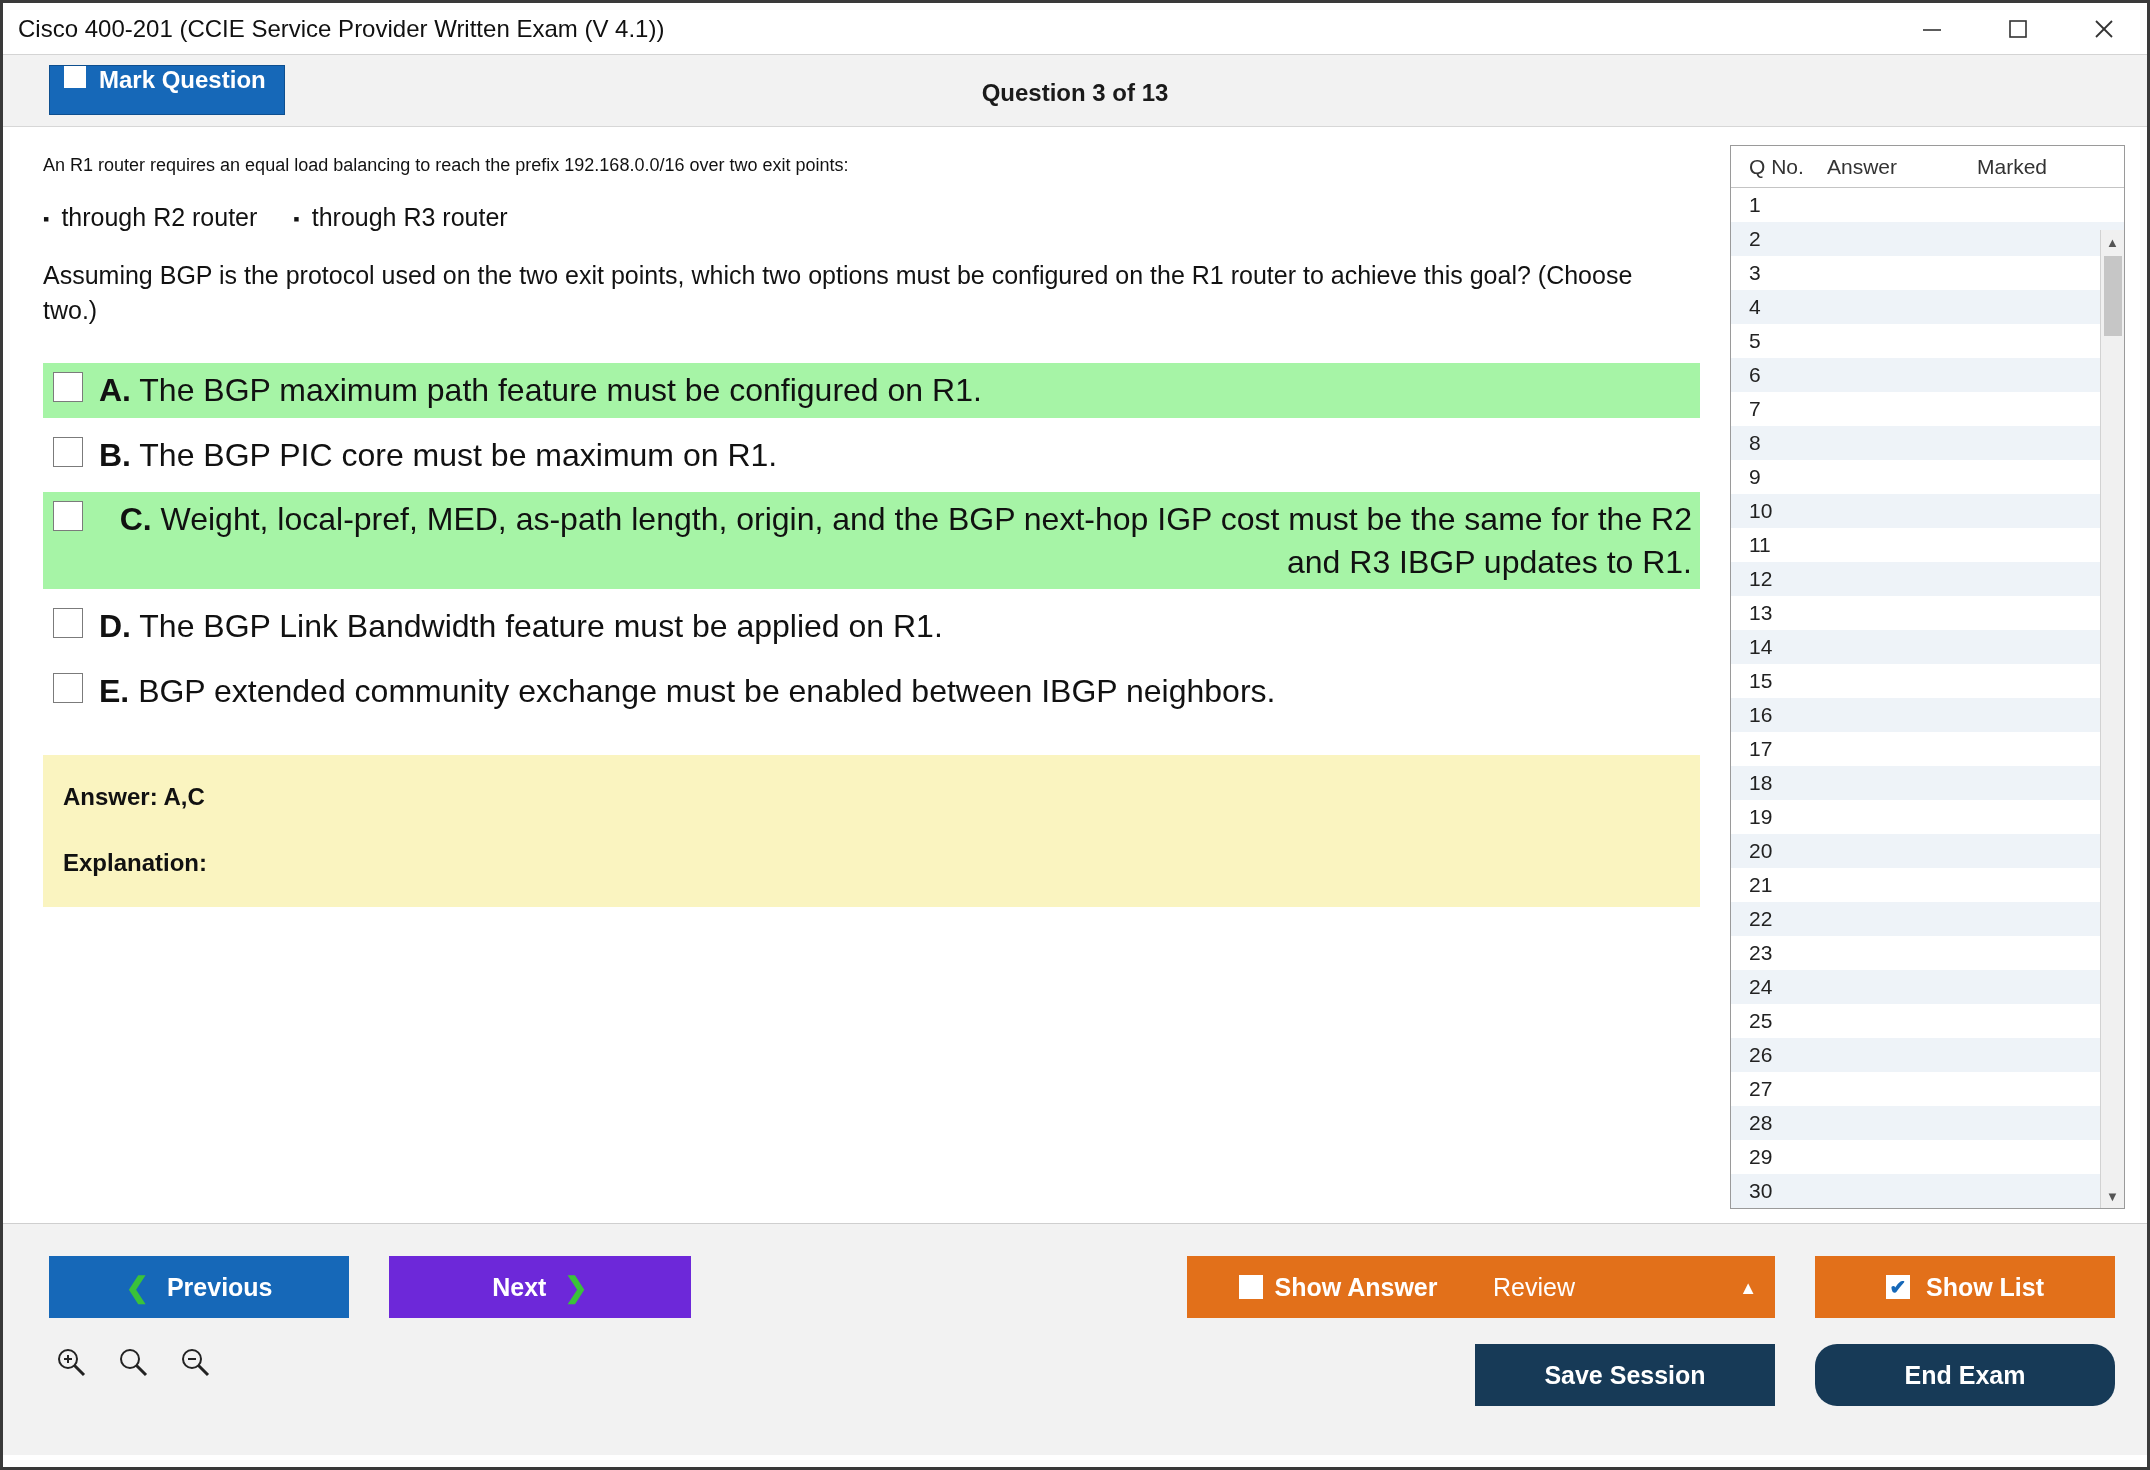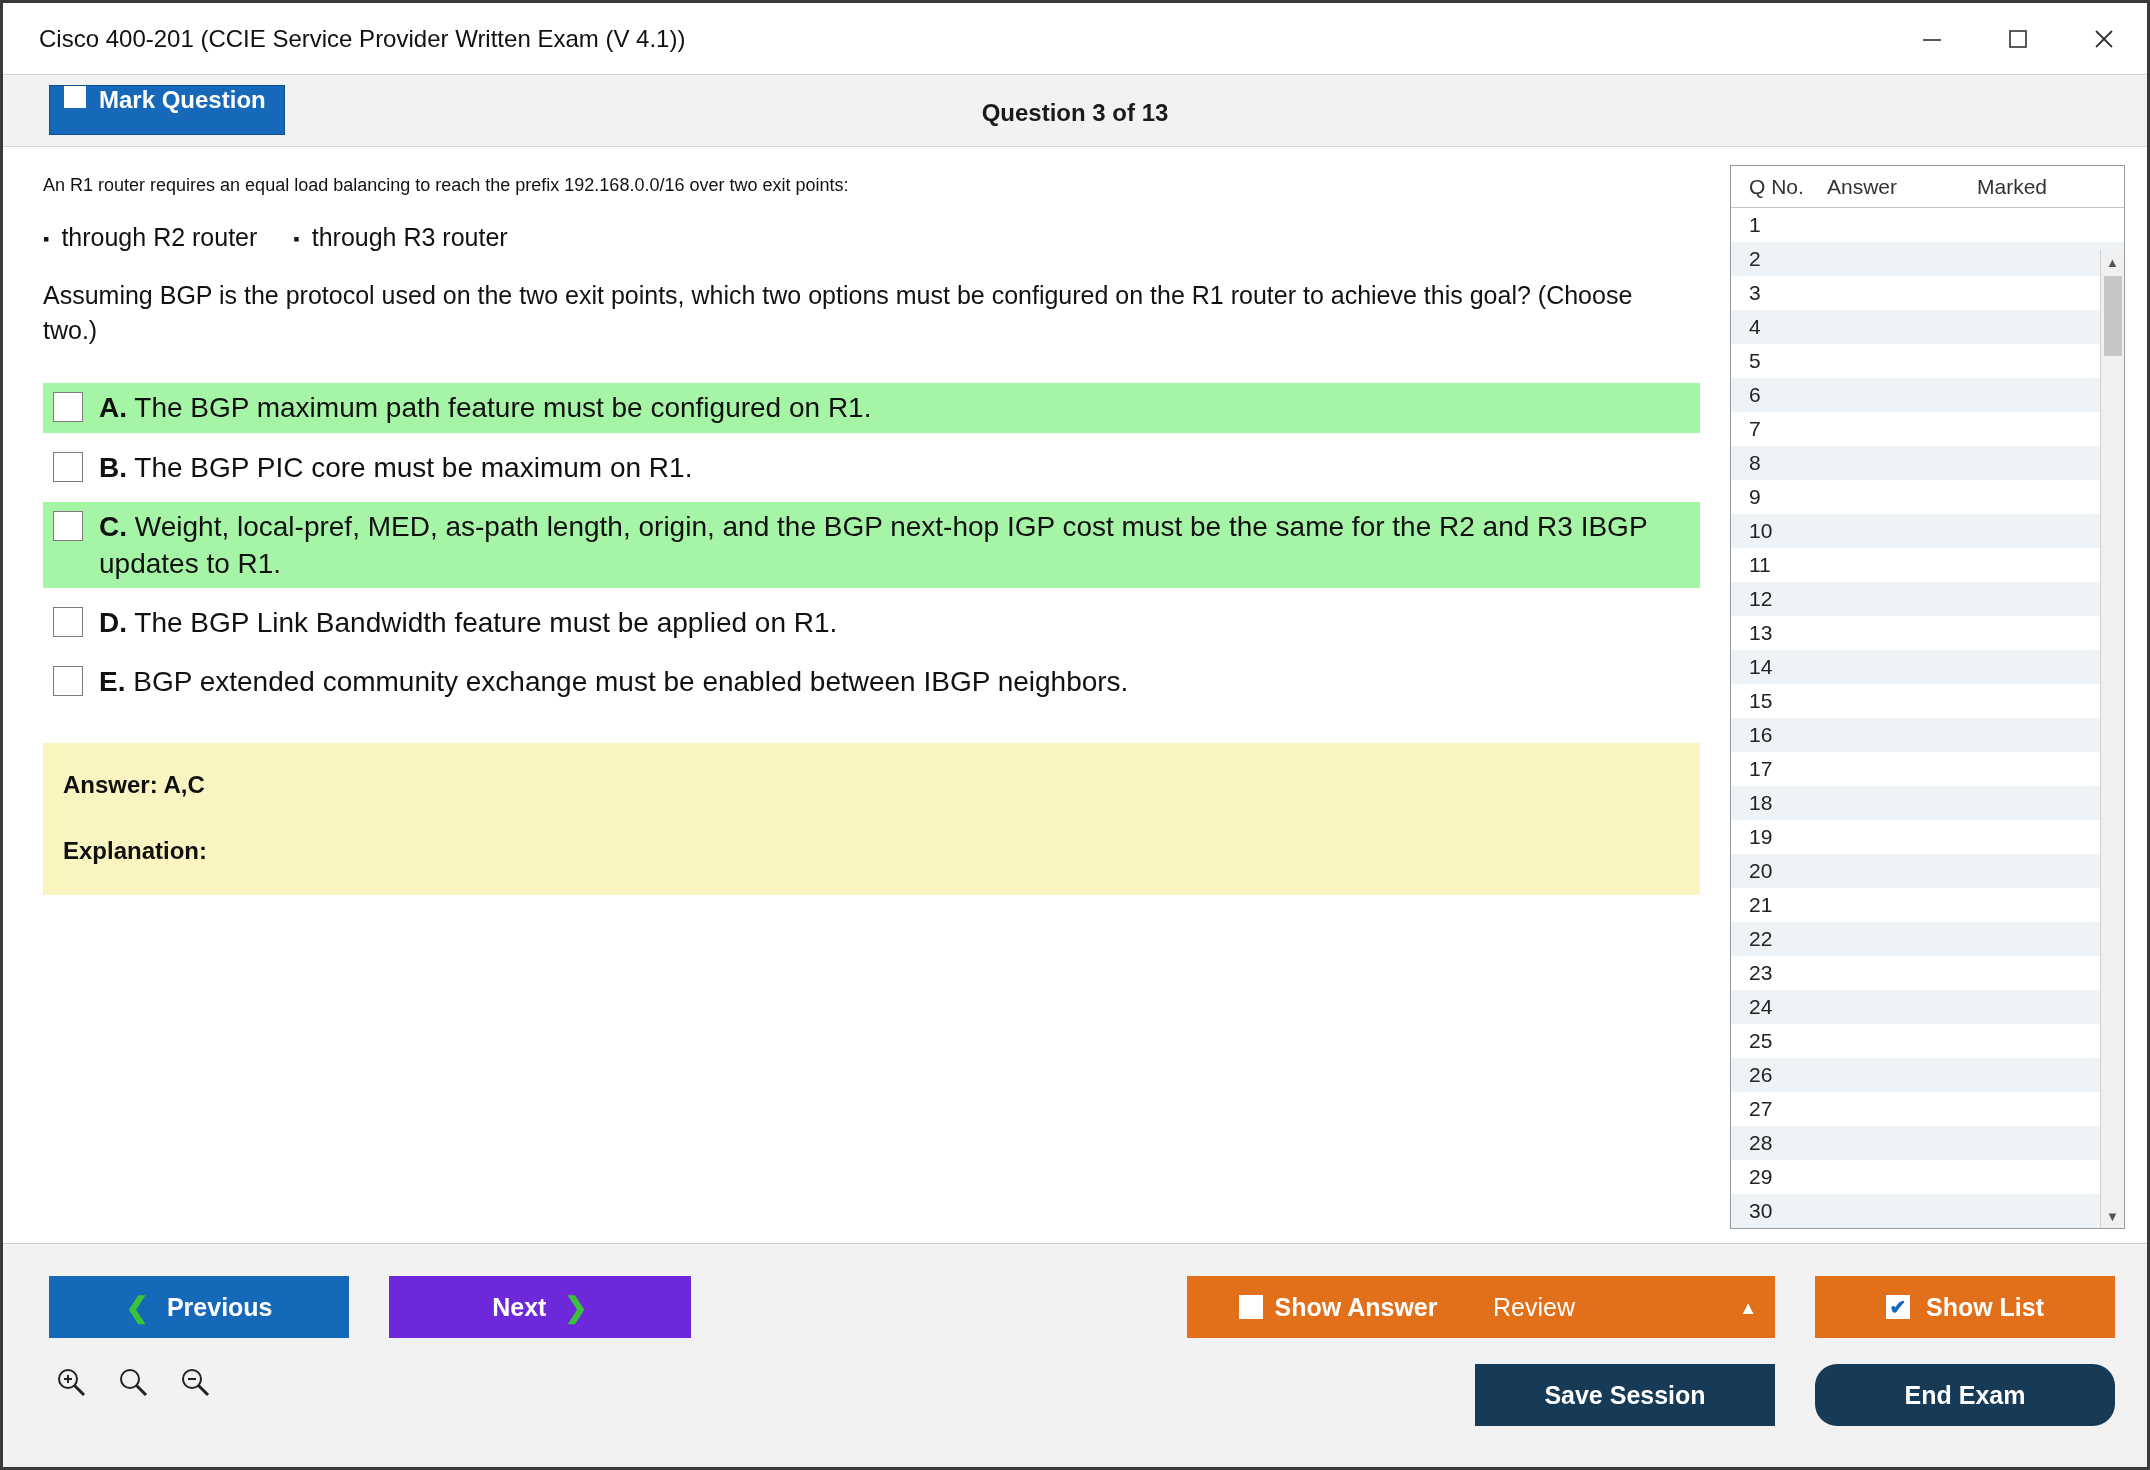--- a/index.html
+++ b/index.html
@@ -12,26 +12,26 @@
     position: relative;
     width: 2150px;
     height: 1470px;
     background: #ffffff;
     border: 3px solid #3a3a3a;
     overflow: hidden;
   }
 
   
   .titlebar {
-    height: 72px;
+    height: 52px;
     display: flex;
     align-items: center;
     background: #ffffff;
     border-bottom: 1px solid #d4d4d4;
-    padding-left: 36px;
+    padding-left: 15px;
   }
   .titlebar-text {
     font-size: 24px;
     color: #111;
     white-space: nowrap;
   }
   .window-controls {
     margin-left: auto;
     display: flex;
     align-items: center;
@@ -128,23 +128,24 @@
   }
   .option.correct { background: #a6f4a6; }
   .opt-check {
     flex: 0 0 auto;
     width: 30px; height: 30px;
     border: 1px solid #7b7b7b;
     background: #ffffff;
     margin-top: 3px;
   }
   .opt-text {
-    font-size: 28px;
+    font-size: 32px;
     color: #111;
     line-height: 1.33;
+    text-align: right;
   }
   .opt-text b { font-weight: bold; }
 
   .answer-box {
     margin-top: 36px;
     max-width: 1680px;
     background: #faf4c0;
     padding: 28px 24px 30px 20px;
   }
   .answer-line {

